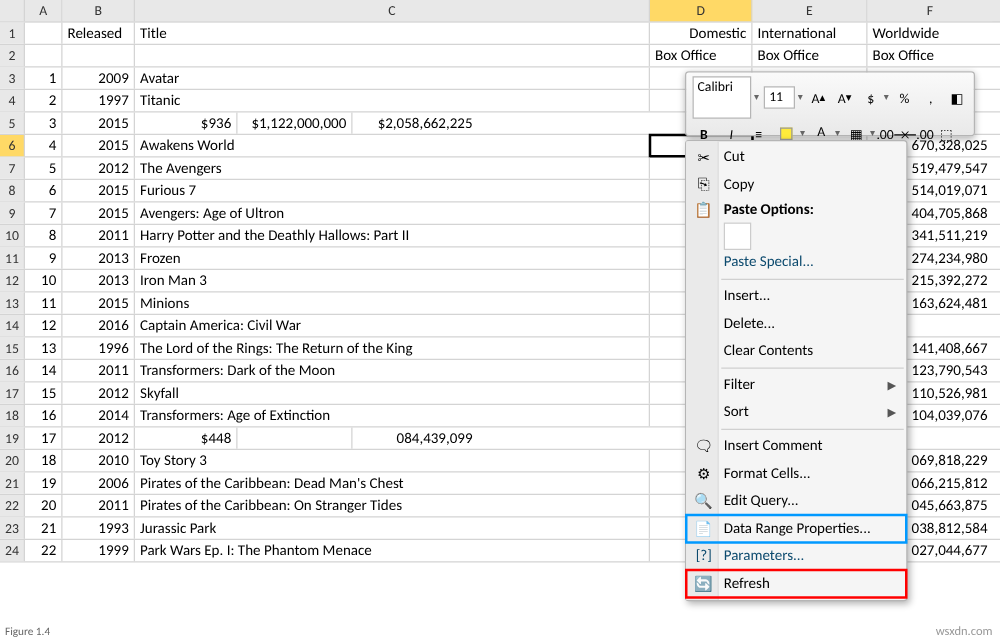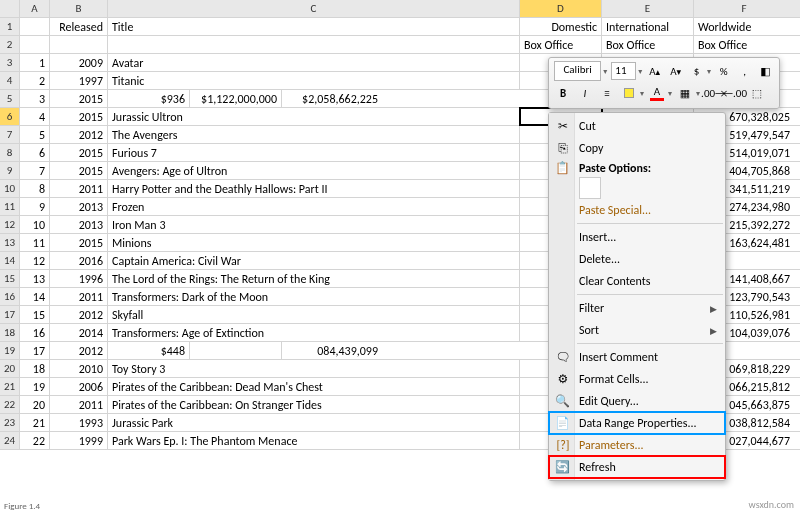--- a/index.html
+++ b/index.html
@@ -19,30 +19,30 @@
 .hdr .cD { background: #ffd966; }
 .row.r6 .rh { background: #ffd966; }
 .row.r6 .cD { outline: 2px solid #000; outline-offset: -1px; }
 .row.r6 { background: #fff; }
 .figure { position: absolute; bottom: 2px; left: 4px; font-size: 9px; color: #666; }
 .watermark { position: absolute; bottom: 2px; right: 6px; font-size: 10px; color: #999; }
 
 
 .minitoolbar { position: absolute; left: 548px; top: 57px; width: 232px; height: 52px; background: linear-gradient(#fafafa,#e9e9e9); border: 1px solid #b5b5b5; border-radius: 3px; box-shadow: 0 2px 6px rgba(0,0,0,.3); display: flex; flex-direction: column; padding: 3px 5px; gap: 3px; }
 .mt-row { display: flex; align-items: center; gap: 4px; }
-.mt-font { width: 50px; height: 20px; border: 1px solid #b5b5b5; background: #fff; font-size: 11px; padding: 0 3px; line-height: 16px; text-align: center; }
+.mt-font { width: 50px; height: 34px; border: 1px solid #b5b5b5; background: #fff; font-size: 11px; padding: 0 3px; line-height: 16px; }
 .mt-size { width: 26px; height: 18px; border: 1px solid #b5b5b5; background: #fff; font-size: 11px; padding: 0 3px; line-height: 16px; }
 .mt-btn { width: 18px; height: 18px; border: 1px solid transparent; display: flex; align-items: center; justify-content: center; font-size: 11px; cursor: default; }
 .color-underline { border-bottom: 3px solid red; width: 14px; text-align: center; line-height: 13px; }
 .mt-chev { font-size: 8px; color: #666; margin-left: -2px; }
 
 
 .ctxmenu { position: absolute; left: 548px; top: 112px; width: 178px; background: #f5f5f5; border: 1px solid #b5b5b5; border-radius: 3px; box-shadow: 2px 2px 6px rgba(0,0,0,.3); padding: 2px 0; }
 .ctx-item { display: flex; align-items: center; height: 22px; padding: 0 8px 0 2px; font-size: 12px; cursor: default; position: relative; }
-.ctx-item.disabled { color: #a16207; }
+.ctx-item.disabled { color: #0c4a6e; }
 .ctx-icon { width: 24px; display: flex; align-items: center; justify-content: center; font-size: 12px; }
 .ctx-label { flex: 1; padding-left: 4px; }
 .ctx-sep { height: 1px; background: #d0d0d0; margin: 2px 2px 2px 28px; }
 .ctx-arrow { font-size: 9px; color: #555; }
 .ctx-paste-opt { height: 40px; align-items: flex-start; padding-top: 2px; flex-direction: column; }
 .ctx-paste-opt .paste-buttons { margin-left: 28px; margin-top: 2px; }
 .paste-buttons span { display: inline-block; width: 22px; height: 22px; border: 1px solid #ccc; background: #fff; }
 .hl-blue { outline: 2px solid #0099ff; outline-offset: -1px; }
 .hl-red { outline: 2px solid #ff0000; outline-offset: -1px; }
 .ctx-iconbar { width: 26px; background: #eaeaea; position: absolute; left: 0; top: 0; bottom: 0; border-right: 1px solid #ddd; }
@@ -57,21 +57,21 @@
     <div class="cell cB">B</div>
     <div class="cell cC">C</div>
     <div class="cell cD">D</div>
     <div class="cell cE">E</div>
     <div class="cell cF">F</div>
   </div>
   <div id="rows-container">
       <div class="row">
         <div class="cell rh">1</div>
         <div class="cell cA"></div>
-        <div class="cell cB" style="text-align:right;">Released</div>
+        <div class="cell cB" style="text-align:left;">Released</div>
         <div class="cell cC">Title</div>
         <div class="cell cD" style="text-align:right;">Domestic</div>
         <div class="cell cE" style="text-align:left;">International</div>
         <div class="cell cF" style="text-align:left;">Worldwide</div>
       </div>
       <div class="row">
         <div class="cell rh">2</div>
         <div class="cell cA"></div>
         <div class="cell cB" style="text-align:left;"></div>
         <div class="cell cC"></div>
@@ -102,21 +102,21 @@
         <div class="cell cA">3</div>
         <div class="cell cB" style="">2015</div>
         <div class="cell cD" style="">$936</div>
         <div class="cell cE" style="">$1,122,000,000</div>
         <div class="cell cF" style="">$2,058,662,225</div>
       </div>
       <div class="row r6">
         <div class="cell rh">6</div>
         <div class="cell cA">4</div>
         <div class="cell cB" style="">2015</div>
-        <div class="cell cC">Jurassic Ultron</div>
+        <div class="cell cC">Awakens World</div>
         <div class="cell cD" style="">$652</div>
         <div class="cell cE" style=""></div>
         <div class="cell cF" style="">670,328,025</div>
       </div>
       <div class="row">
         <div class="cell rh">7</div>
         <div class="cell cA">5</div>
         <div class="cell cB" style="">2012</div>
         <div class="cell cC">The Avengers</div>
         <div class="cell cD" style="">$623</div>

